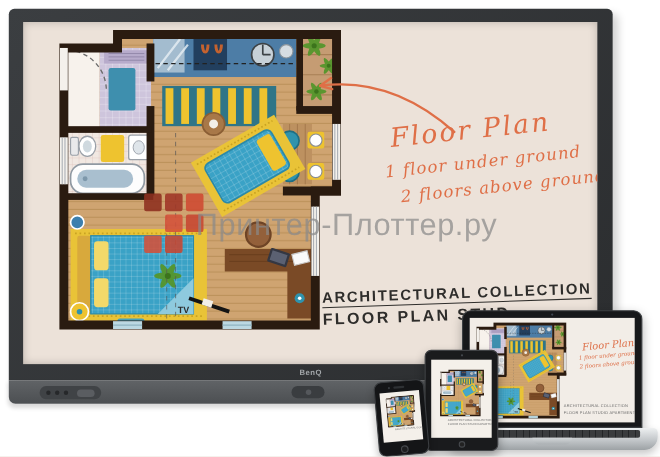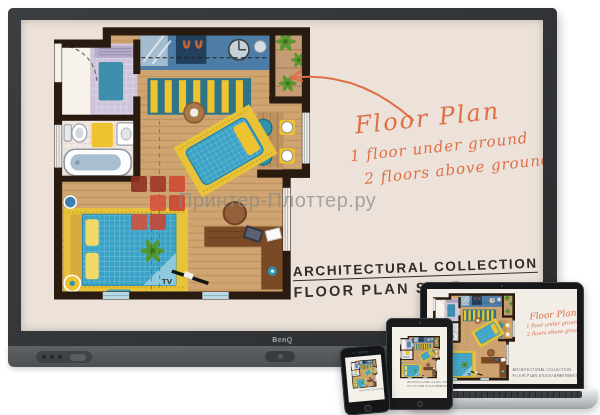--- a/index.html
+++ b/index.html
@@ -32,21 +32,21 @@
   .ann-l1{font-size:15px;letter-spacing:1px;margin-top:7px;margin-left:2px;}
   .ann-l2{font-size:15px;letter-spacing:1px;margin-top:6px;margin-left:14px;}
   .cap{position:absolute;left:272px;top:238px;transform:rotate(-2deg);color:#2e2d2b;white-space:nowrap;}
   .cap-l1{font-size:13.5px;font-weight:bold;letter-spacing:1.6px;border-bottom:1.6px solid #2e2d2b;padding-bottom:1px;display:inline-block;}
   .cap-l2{font-size:14.5px;font-weight:bold;letter-spacing:2.2px;margin-top:3px;}
 
   
   .wm{position:absolute;left:0;top:0;z-index:3;pointer-events:none;}
   .wm-logo{position:absolute;left:131px;top:176px;width:55px;height:55px;opacity:.88;}
   .wm-logo i{position:absolute;width:16px;height:16px;border-radius:2px;display:block;}
-  .wm-text{position:absolute;left:178px;top:189px;font-size:20px;color:#8a8a8a;opacity:.72;letter-spacing:.5px;white-space:nowrap;}
+  .wm-text{position:absolute;left:178px;top:189px;font-size:28px;color:#8a8a8a;opacity:.72;letter-spacing:.5px;white-space:nowrap;}
 
   
   .laptop{position:absolute;left:406px;top:282px;width:192px;height:127px;z-index:4;}
   .laptop-screen{position:absolute;left:14px;top:0;width:164px;height:107px;background:#17181a;
                  border:1px solid #3c3f42;border-radius:8px 8px 0 0;box-sizing:border-box;
                  box-shadow:0 4px 10px rgba(0,0,0,.28);}
   .laptop-cam{position:absolute;left:50%;top:2px;width:2px;height:2px;margin-left:-1px;border-radius:50%;background:#3f4550;}
   .laptop-display{position:absolute;left:6px;right:6px;top:6px;bottom:4px;background:#f2ede7;overflow:hidden;}
   .mini-ann{position:absolute;left:99px;top:20px;color:#dd6f48;transform:rotate(-5deg);
             font-family:"DejaVu Serif",serif;font-style:italic;white-space:nowrap;}

